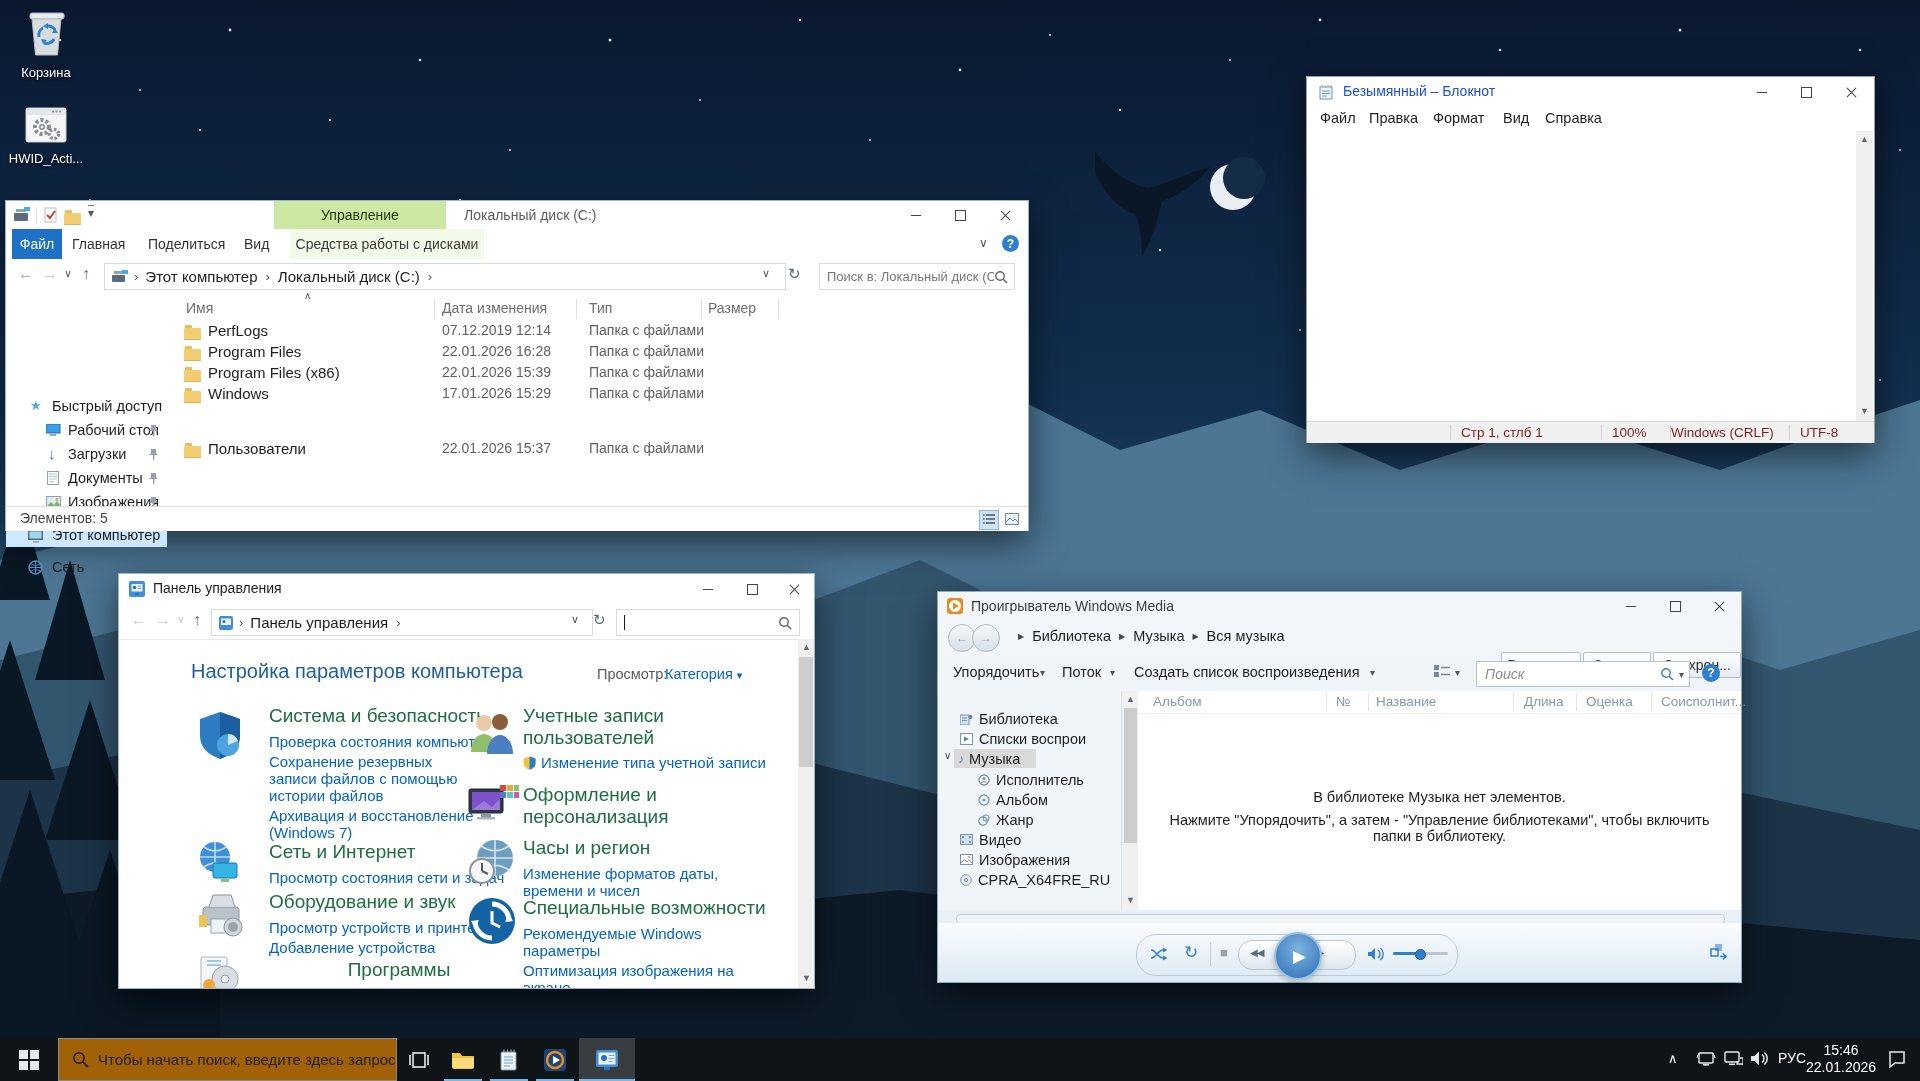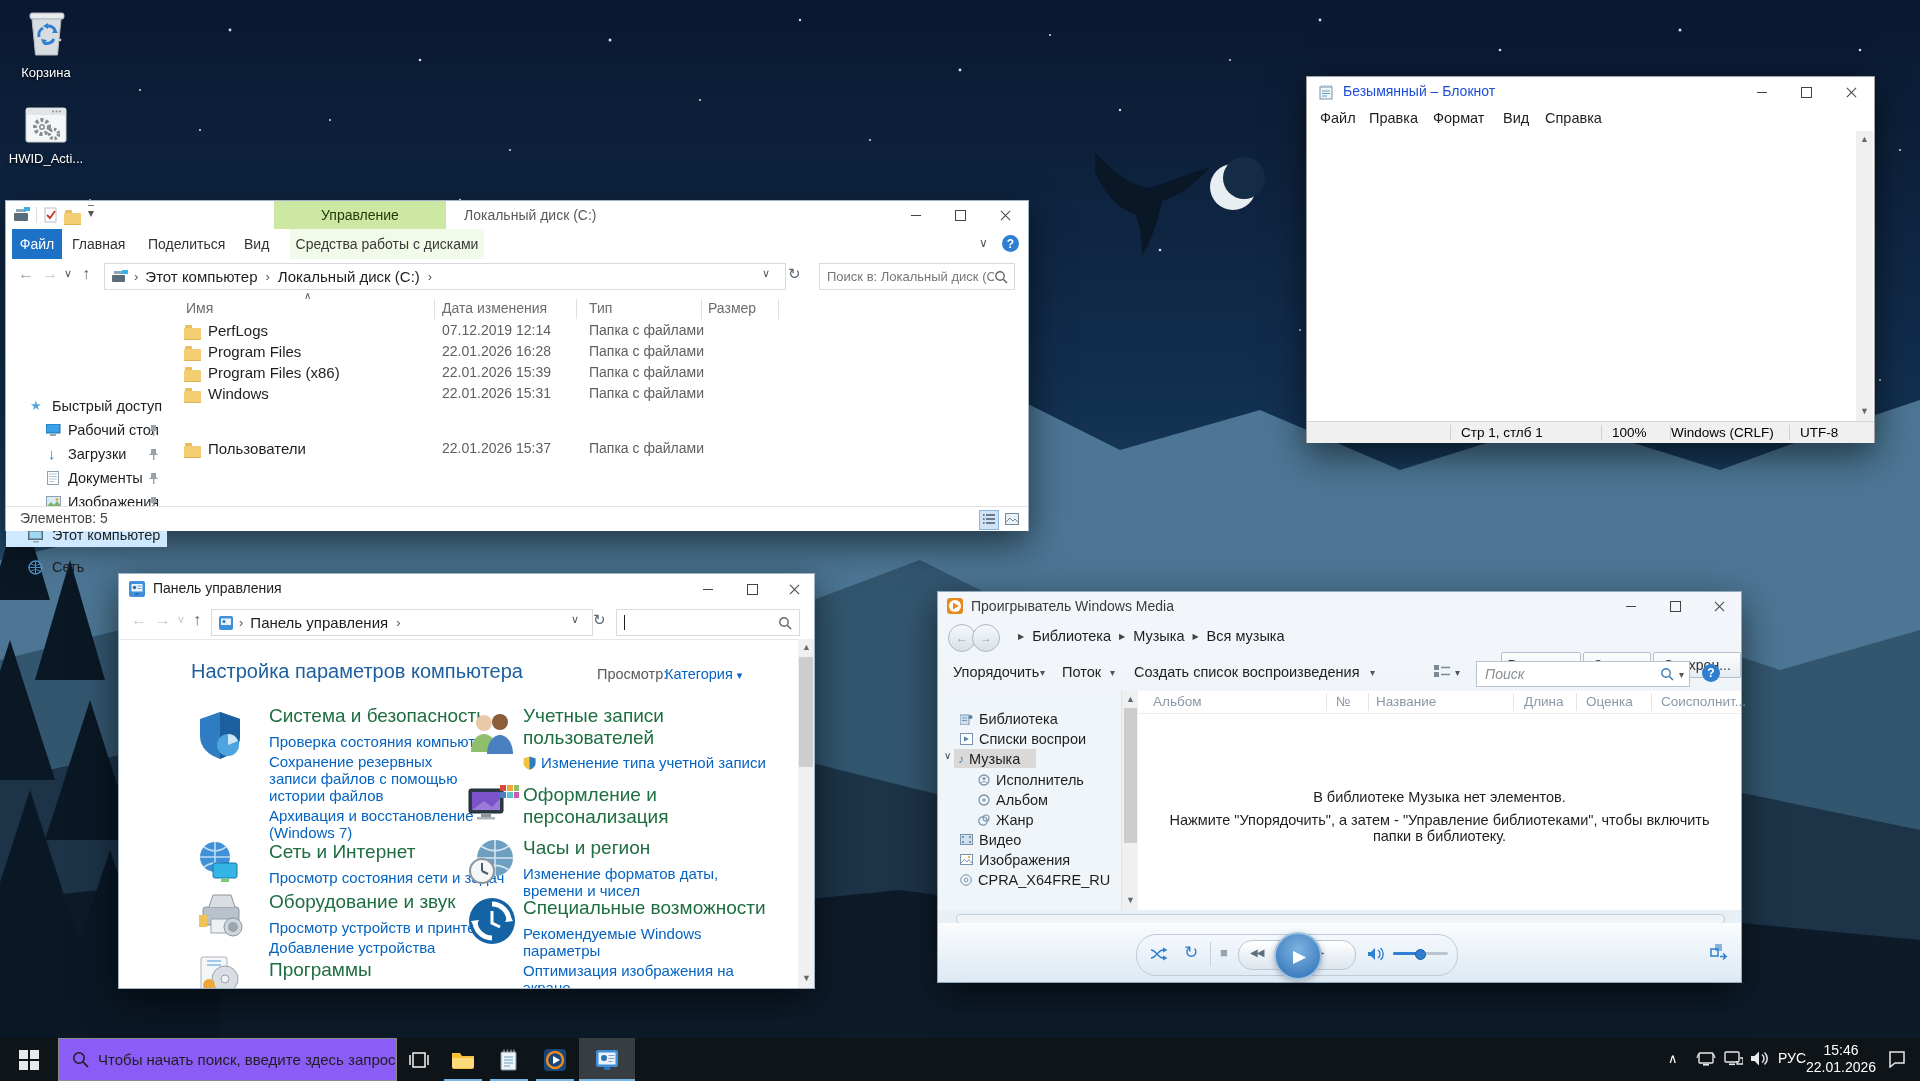--- a/index.html
+++ b/index.html
@@ -303,21 +303,21 @@
       </div>
       <div class="abs" style="left:0;top:70px;width:860px;height:21px;">
         <span class="folder abs" style="left:16px;top:4px"></span>
         <span class="abs ex-row-txt" style="left:40px;top:2px;">Program Files (x86)</span>
         <span class="abs dim" style="left:274px;top:2px;font-size:14px;">22.01.2026 15:39</span>
         <span class="abs dim" style="left:421px;top:2px;font-size:14px;">Папка с файлами</span>
       </div>
       <div class="abs" style="left:0;top:91px;width:860px;height:21px;">
         <span class="folder abs" style="left:16px;top:4px"></span>
         <span class="abs ex-row-txt" style="left:40px;top:2px;">Windows</span>
-        <span class="abs dim" style="left:274px;top:2px;font-size:14px;">22.01.2026 15:31</span>
+        <span class="abs dim" style="left:274px;top:2px;font-size:14px;">17.01.2026 15:29</span>
         <span class="abs dim" style="left:421px;top:2px;font-size:14px;">Папка с файлами</span>
       </div>
       <div class="abs" style="left:0;top:110px;width:860px;height:21px;margin-top:36px;">
         <span class="folder abs" style="left:16px;top:4px"></span>
         <span class="abs ex-row-txt" style="left:40px;top:2px;">Пользователи</span>
         <span class="abs d im dim" style="left:274px;top:2px;font-size:14px;">22.01.2026 15:37</span>
         <span class="abs dim" style="left:421px;top:2px;font-size:14px;">Папка с файлами</span>
       </div>
     </div>
 
@@ -361,21 +361,21 @@
       <span class="abs" style="left:62px;top:3px">Правка</span>
       <span class="abs" style="left:126px;top:3px">Формат</span>
       <span class="abs" style="left:196px;top:3px">Вид</span>
       <span class="abs" style="left:238px;top:3px">Справка</span>
     </div>
     <div class="abs" style="left:0;top:54px;width:549px;height:290px;background:#fff;"></div>
     <div class="abs" style="left:549px;top:54px;width:17px;height:290px;background:#f0f0f0;">
       <span class="abs scroll-gl" style="left:4px;top:4px">▲</span>
       <span class="abs scroll-gl" style="left:4px;top:276px">▼</span>
     </div>
-    <div class="abs" style="left:0;top:344px;width:567px;height:21px;background:#f0f0f0;border-top:1px solid #d7d7d7;display:flex;align-items:center;font-size:13.5px;color:#000000;">
+    <div class="abs" style="left:0;top:344px;width:567px;height:21px;background:#f0f0f0;border-top:1px solid #d7d7d7;display:flex;align-items:center;font-size:13.5px;color:#7f1d1d;">
       <div style="flex:1"></div>
       <div style="width:140px;border-left:1px solid #d0d0d0;padding-left:10px;">Стр 1, стлб 1</div>
       <div style="width:58px;border-left:1px solid #d0d0d0;padding-left:10px;">100%</div>
       <div style="width:118px;border-left:1px solid #d0d0d0;padding-left:0;">Windows (CRLF)</div>
       <div style="width:58px;border-left:1px solid #d0d0d0;padding-left:10px;">UTF-8</div>
       <div style="width:16px;height:16px;"></div>
     </div>
   </div>
 
   <div class="win" style="left:118px;top:573px;width:695px;height:414px;border:1px solid #9fb4c7;overflow:hidden;">
@@ -477,21 +477,21 @@
       <div class="cp-link" style="width:240px;white-space:nowrap;">Добавление устройства</div>
     </div>
     <svg class="abs" style="left:76px;top:381px" width="50" height="40">
       <rect x="6" y="2" width="26" height="34" rx="2" fill="#f4f6f8" stroke="#aab3ba"></rect>
       <circle cx="30" cy="24" r="13" fill="#d8dee3" stroke="#9aa3ab"></circle>
         <circle cx="30" cy="24" r="4" fill="#eef1f3" stroke="#9aa3ab"></circle>
       <path d="M12,6 h14 M12,10 h14" stroke="#9fc7e8" stroke-width="2"></path>
         <circle cx="14" cy="30" r="6" fill="#f0a73a"></circle>
     </svg>
     <div class="abs" style="left:150px;top:385px;width:260px;">
-      <div class="cp-title" style="white-space:nowrap;">Программы</div>
+      <div class="cp-title" style="white-space:nowrap;text-align:center;">Программы</div>
       <div style="height:6px"></div>
       <div class="cp-link" style="width:240px;white-space:nowrap;">Удаление программы</div>
     </div>
 
     <svg class="abs" style="left:348px;top:136px" width="50" height="50">
       <circle cx="17" cy="13" r="8" fill="#e8c9a8"></circle>
         <path d="M4,42 c0,-12 7,-18 13,-18 c6,0 13,6 13,18 z" fill="#8fbf6a"></path>
       <circle cx="33" cy="12" r="8" fill="#8a5d3b"></circle>
         <path d="M20,44 c0,-12 7,-19 13,-19 c6,0 13,7 13,19 z" fill="#4a7fc1"></path>
     </svg>
@@ -752,21 +752,21 @@
 
   <div id="taskbar">
     <div class="abs" style="left:0;top:0;width:58px;height:43px;display:flex;align-items:center;justify-content:center;">
       <svg width="20" height="20">
         <rect x="0" y="0" width="9" height="9" fill="#e6e9ec"></rect>
           <rect x="11" y="0" width="9" height="9" fill="#e6e9ec"></rect>
         <rect x="0" y="11" width="9" height="9" fill="#e6e9ec"></rect>
           <rect x="11" y="11" width="9" height="9" fill="#e6e9ec"></rect>
       </svg>
     </div>
-    <div class="abs" style="left:58px;top:0;width:339px;height:43px;background:#8b5cf6;border:1px solid #8a8a8a;box-sizing:border-box;display:flex;align-items:center;">
+    <div class="abs" style="left:58px;top:0;width:339px;height:43px;background:#a16207;border:1px solid #8a8a8a;box-sizing:border-box;display:flex;align-items:center;">
       <svg class="mag" width="17" height="17" style="margin:0 9px 0 13px">
         <circle cx="7" cy="7" r="5.2" fill="none" stroke="#1b1b1b" stroke-width="1.5"></circle>
           <path d="M11,11 L16,16" stroke="#1b1b1b" stroke-width="1.7"></path>
       </svg>
       <span style="font-size:15px;color:#1f1f1f;">Чтобы начать поиск, введите здесь запрос</span>
     </div>
     <div class="abs" style="left:397px;top:0;width:44px;height:43px;display:flex;align-items:center;justify-content:center;">
       <svg width="22" height="18">
         <rect x="5" y="2" width="12" height="14" fill="none" stroke="#e6e9ec" stroke-width="1.6"></rect>
         <path d="M2,4 v10 M20,4 v10" stroke="#e6e9ec" stroke-width="1.6"></path>

